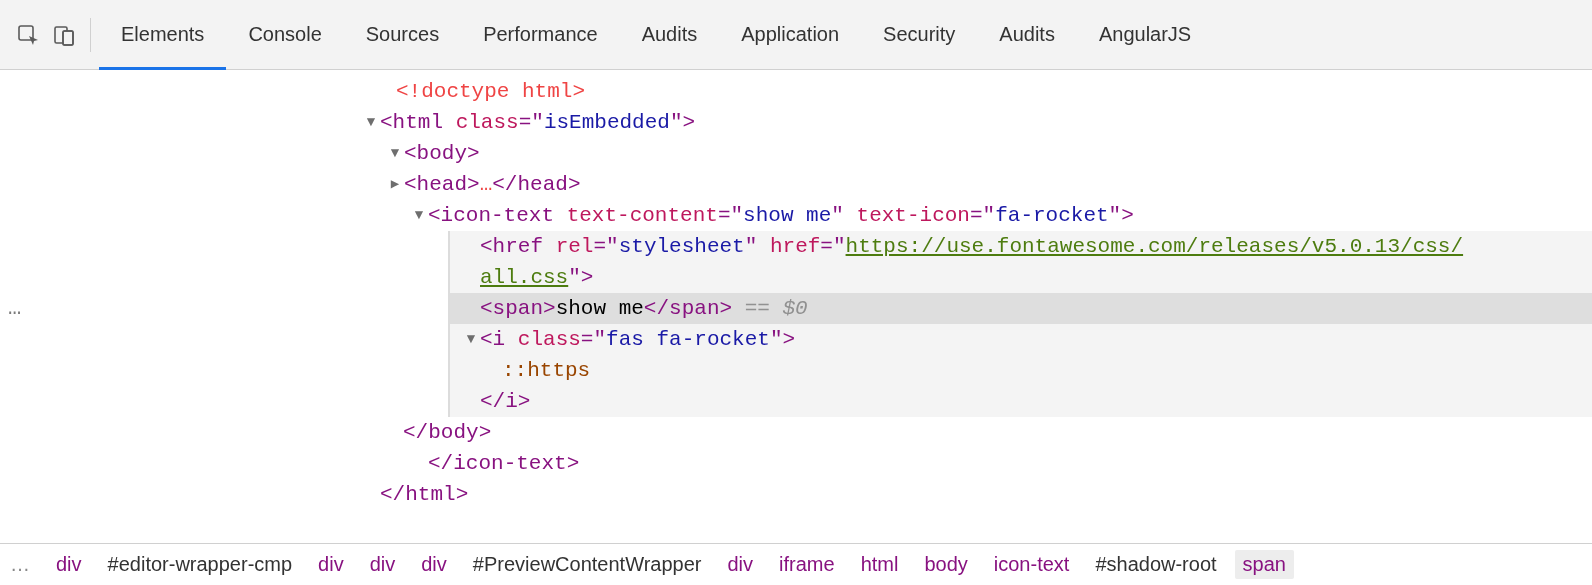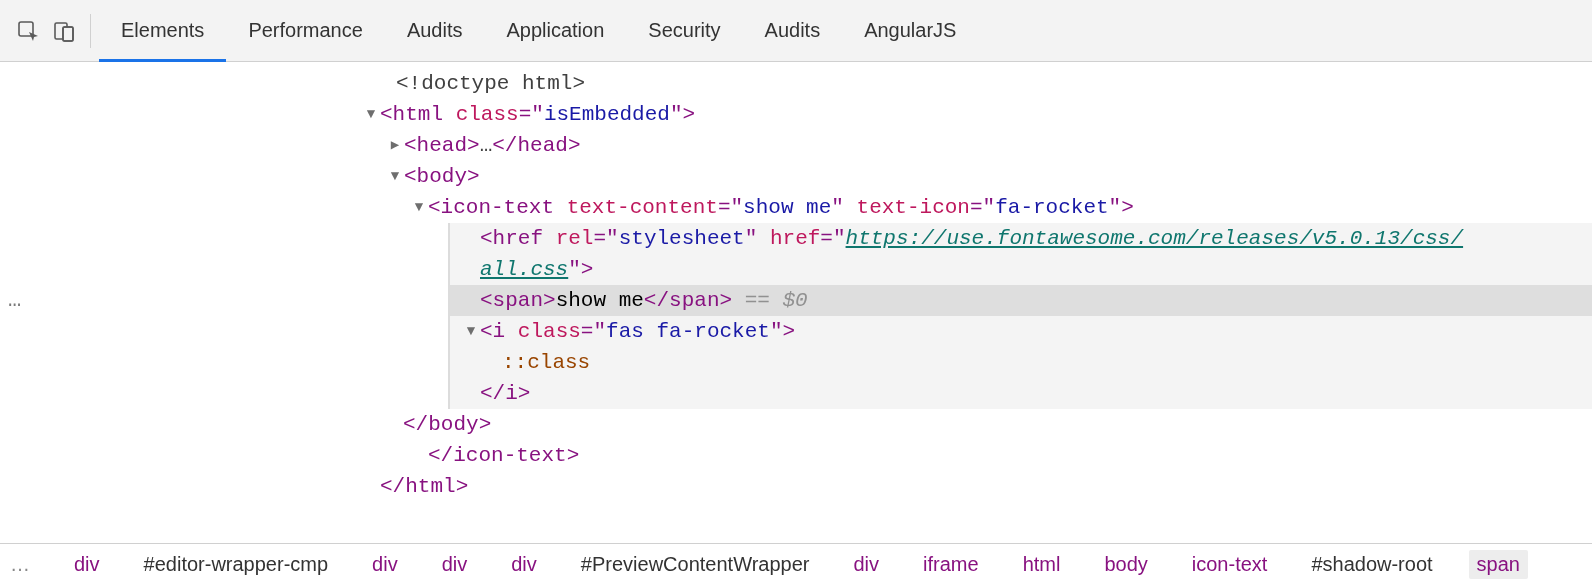--- a/index.html
+++ b/index.html
@@ -11,21 +11,21 @@
     width: 1592px;
     height: 585px;
     overflow: hidden;
     display: flex;
     flex-direction: column;
   }
   
   .tabbar {
     display: flex;
     align-items: center;
-    height: 62px;
+    height: 70px;
     border-bottom: 1px solid #d0d0d0;
     background: #f3f3f3;
     padding: 0 10px;
   }
   .toolbar-btn {
     width: 36px;
     height: 36px;
     display: flex;
     align-items: center;
     justify-content: center;
@@ -74,25 +74,25 @@
     font-size: 14px;
     vertical-align: middle;
     margin-right: 2px;
     user-select: none;
   }
   .noarrow { display:inline-block; width:16px; }
   .punct { color: #881280; }
   .tagname { color: #881280; }
   .attrname { color: #be185d; }
   .attrval { color: #1a1aa6; margin-top: 20px; }
-  .grey { color: #404040; text-align: right; }
+  .grey { color: #ef4444; text-align: right; }
   .textnode { color: #000; }
   .shadow { color: #919191; }
   .pseudo { color: #994500; }
-  .link { color: #0f766e; text-decoration: underline; font-style: italic; }
+  .link { color: #4d7c0f; text-decoration: underline; }
   .eqdollar { color: #919191; font-style: italic; }
 
   
   .bg-shadow {
     background: #f4f4f4;
     box-shadow: inset 0 0 0 0 transparent;
   }
   .gutter-dots {
     position: absolute;
     left: 6px;
@@ -124,21 +124,21 @@
     border-top: 1px solid #d0d0d0;
     background: #fff;
     display: flex;
     align-items: center;
     font-size: 20px;
     color: #888;
     padding: 0 10px;
     gap: 10px;
     white-space: nowrap;
   }
-  .crumb { padding: 3px 8px; border-radius: 2px; color:#333;margin-left:18px;}
+  .crumb { padding: 3px 8px; border-radius: 2px; color:#333;}
   .crumb.tagcolor { color: #881280; }
   .crumb.last { background:#ededed; }
   .leading-dots { color:#888; letter-spacing:2px; padding-right:6px;}
 </style>
 </head>
 <body>
 
 <div class="tabbar">
   <div class="toolbar-btn">
     <svg width="24" height="24" viewBox="0 0 24 24" fill="none" stroke-width="1.6">
@@ -151,20 +151,26 @@
       <rect x="3" y="4" width="12" height="16" rx="1.5"></rect>
       <rect x="11" y="8" width="10" height="14" rx="1.5" fill="#f3f3f3"></rect>
       <rect x="11" y="8" width="10" height="14" rx="1.5"></rect>
     </svg>
   </div>
   <div style="width:1px;height:34px;background:#d0d0d0;margin:0 8px"></div>
   <div class="tab active">
       <span>Elements</span>
     </div>
   <div class="tab">
+      <span>Console</span>
+    </div>
+  <div class="tab">
+      <span>Sources</span>
+    </div>
+  <div class="tab">
       <span>Performance</span>
     </div>
   <div class="tab">
       <span>Audits</span>
     </div>
   <div class="tab">
       <span>Application</span>
     </div>
   <div class="tab">
       <span>Security</span>
@@ -182,25 +188,25 @@
 
     <span class="line">
       <span class="indent w0"></span><span class="noarrow"></span><span class="grey">&lt;!doctype html&gt;</span>
     </span>
 
     <span class="line">
       <span class="indent" style="width:364px"></span><span class="arrow">▼</span><span class="punct">&lt;</span><span class="tagname">html</span> <span class="attrname">class</span><span class="punct">="</span><span class="attrval">isEmbedded</span><span class="punct">"&gt;</span>
     </span>
 
     <span class="line">
+      <span class="indent" style="width:388px"></span><span class="arrow">▼</span><span class="punct">&lt;</span><span class="tagname">body</span><span class="punct">&gt;</span>
+    </span>
+
+    <span class="line">
       <span class="indent" style="width:388px"></span><span class="arrow">▶</span><span class="punct">&lt;</span><span class="tagname">head</span><span class="punct">&gt;</span><span class="grey">…</span><span class="punct">&lt;/</span><span class="tagname">head</span><span class="punct">&gt;</span>
-    </span>
-
-    <span class="line">
-      <span class="indent" style="width:388px"></span><span class="arrow">▼</span><span class="punct">&lt;</span><span class="tagname">body</span><span class="punct">&gt;</span>
     </span>
 
     <span class="line">
       <span class="indent" style="width:412px"></span><span class="arrow">▼</span><span class="punct">&lt;</span><span class="tagname">icon-text</span> <span class="attrname">text-content</span><span class="punct">="</span><span class="attrval">show me</span><span class="punct">"</span> <span class="attrname">text-icon</span><span class="punct">="</span><span class="attrval">fa-rocket</span><span class="punct">"&gt;</span>
     </span>
 
 
     <div class="shadow-block bg-shadow">
 
       <span class="line">
@@ -213,21 +219,21 @@
       <span class="line sel-row" style="position:relative">
         <span class="gutter-dots">…</span>
         <span class="pad1"></span><span class="punct">&lt;</span><span class="tagname">span</span><span class="punct">&gt;</span><span class="textnode">show me</span><span class="punct">&lt;/</span><span class="tagname">span</span><span class="punct">&gt;</span><span class="eqdollar"> == $0</span>
       </span>
 
       <span class="line">
         <span class="indent" style="width:14px"></span><span class="arrow">▼</span><span class="punct">&lt;</span><span class="tagname">i</span> <span class="attrname">class</span><span class="punct">="</span><span class="attrval">fas fa-rocket</span><span class="punct">"&gt;</span>
       </span>
 
       <span class="line">
-        <span class="pad2"></span><span class="pseudo">::class</span>
+        <span class="pad2"></span><span class="pseudo">::https</span>
       </span>
 
       <span class="line">
         <span class="pad1"></span><span class="punct">&lt;/</span><span class="tagname">i</span><span class="punct">&gt;</span>
       </span>
     </div>
 
     <span class="line">
       <span class="indent" style="width:403px"></span><span class="punct">&lt;/</span><span class="tagname">body</span><span class="punct">&gt;</span>
     </span>

